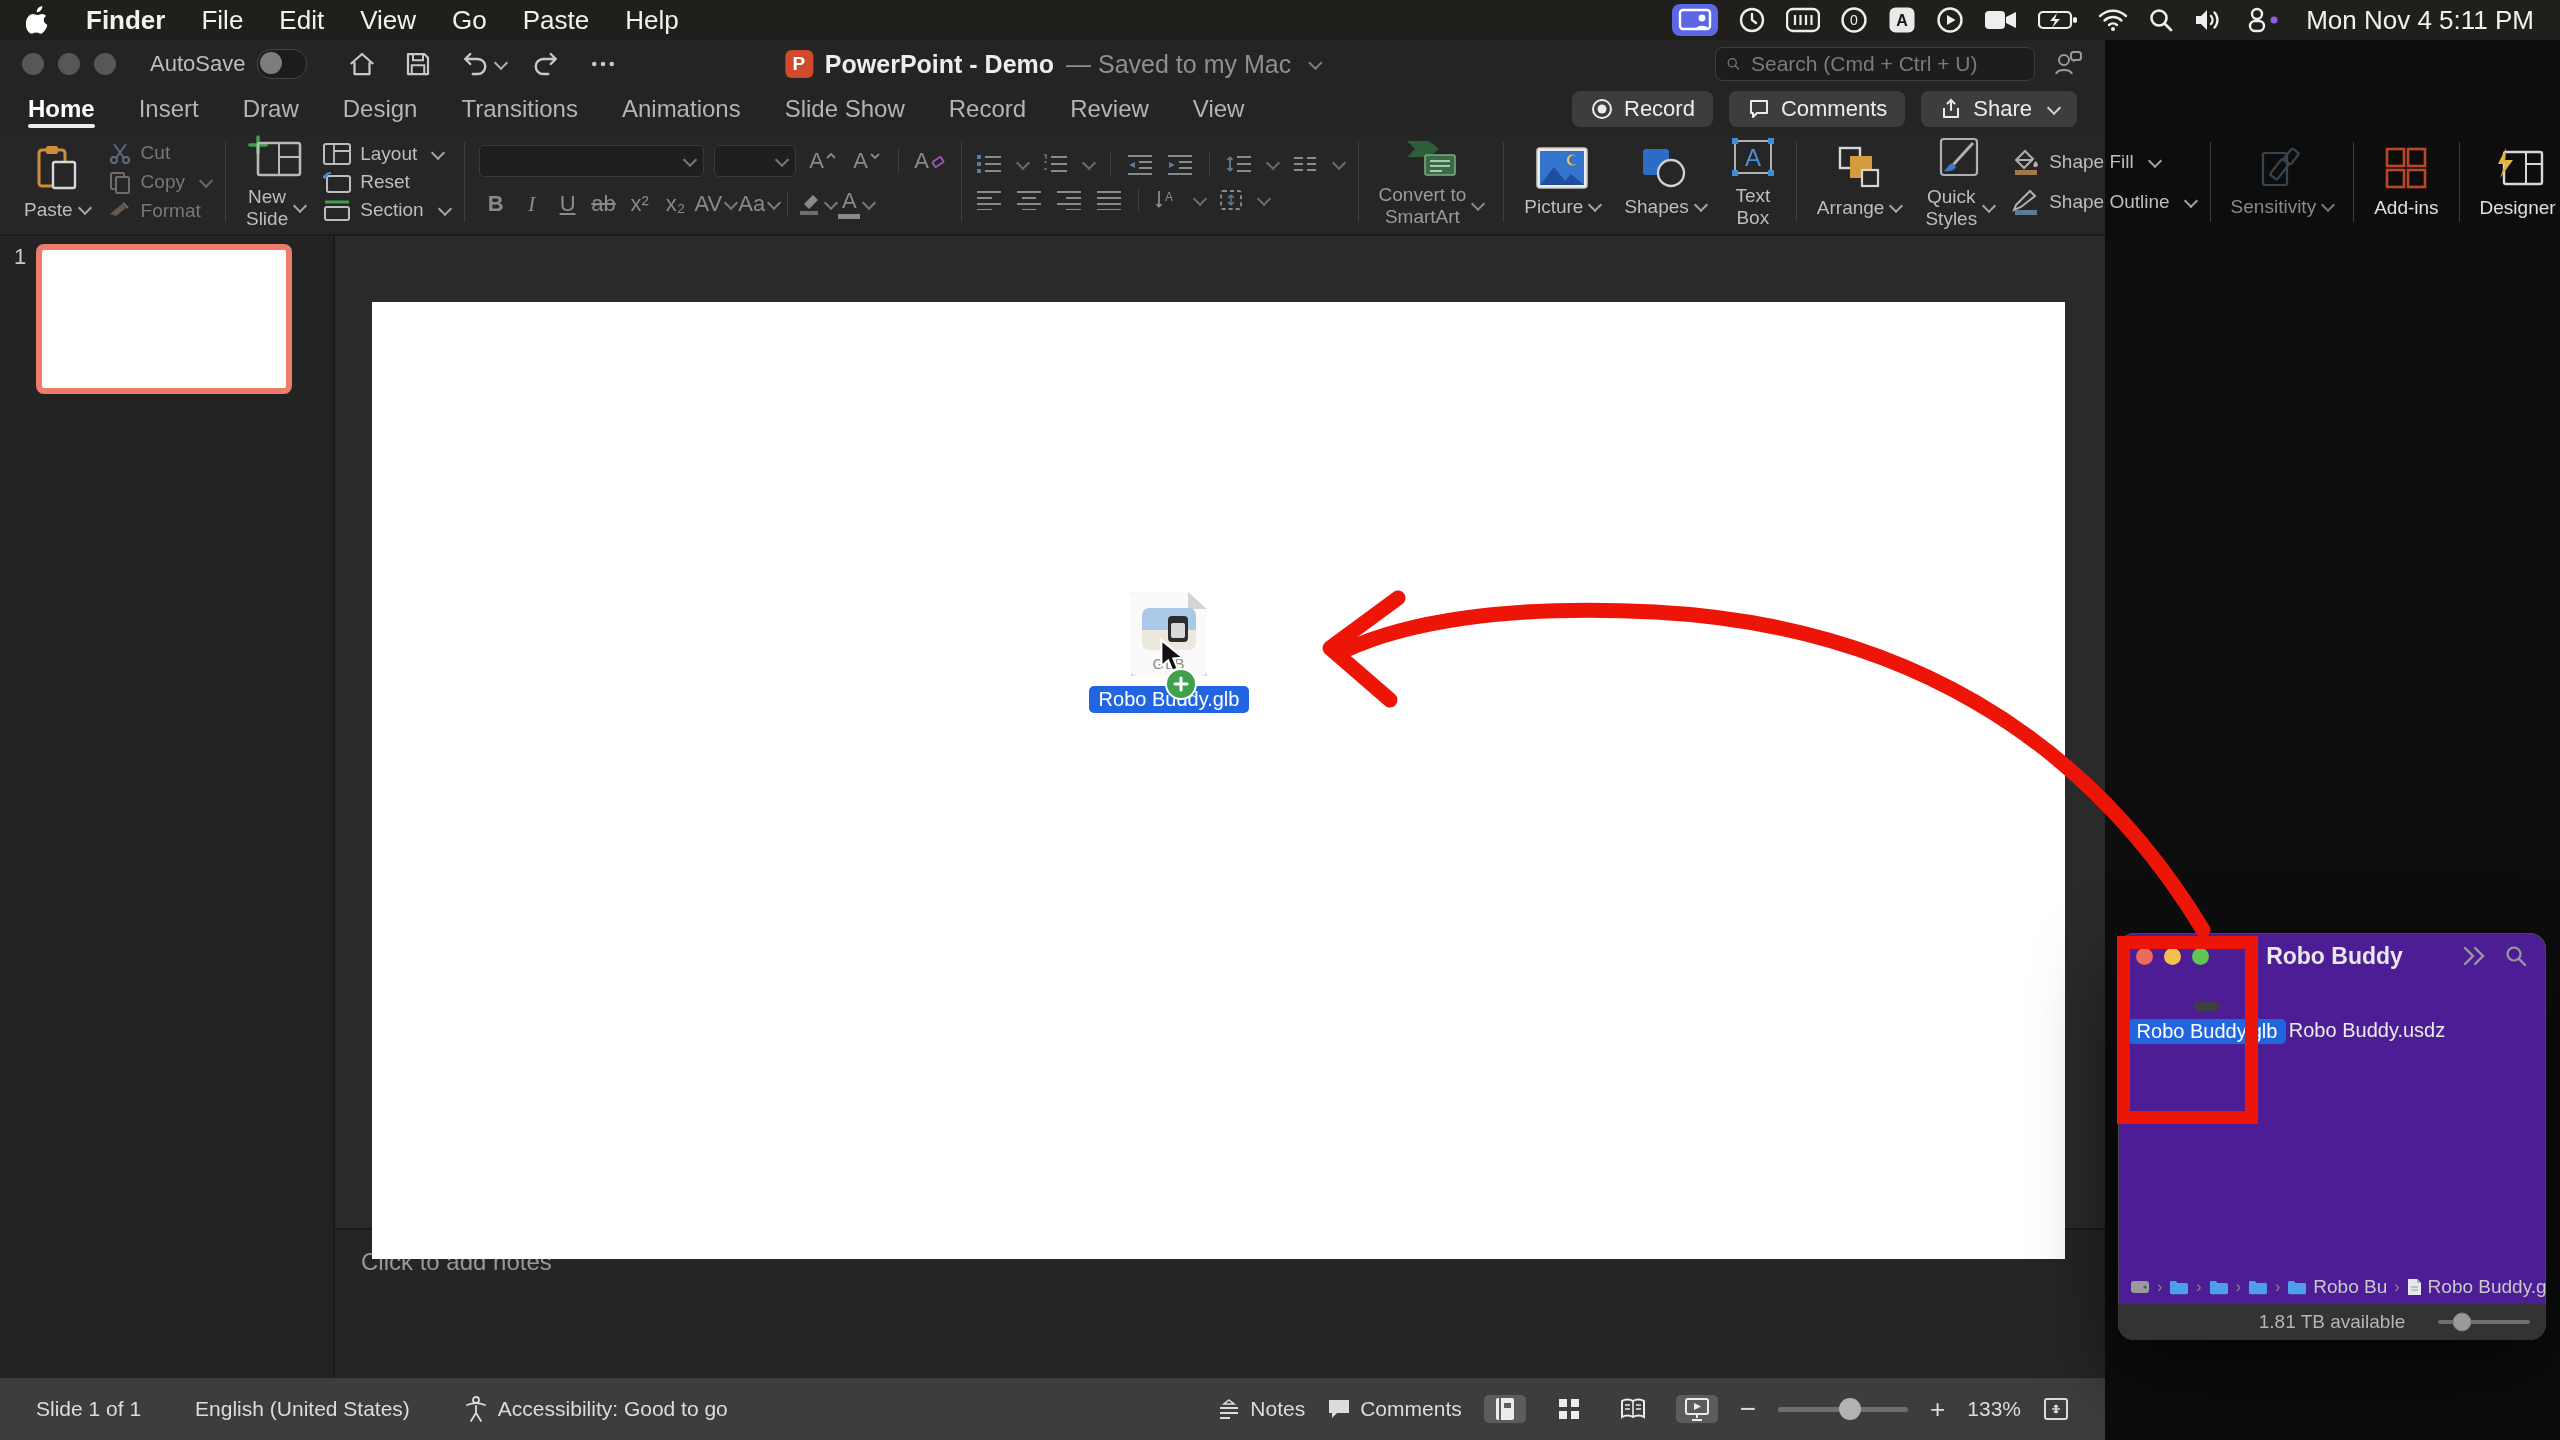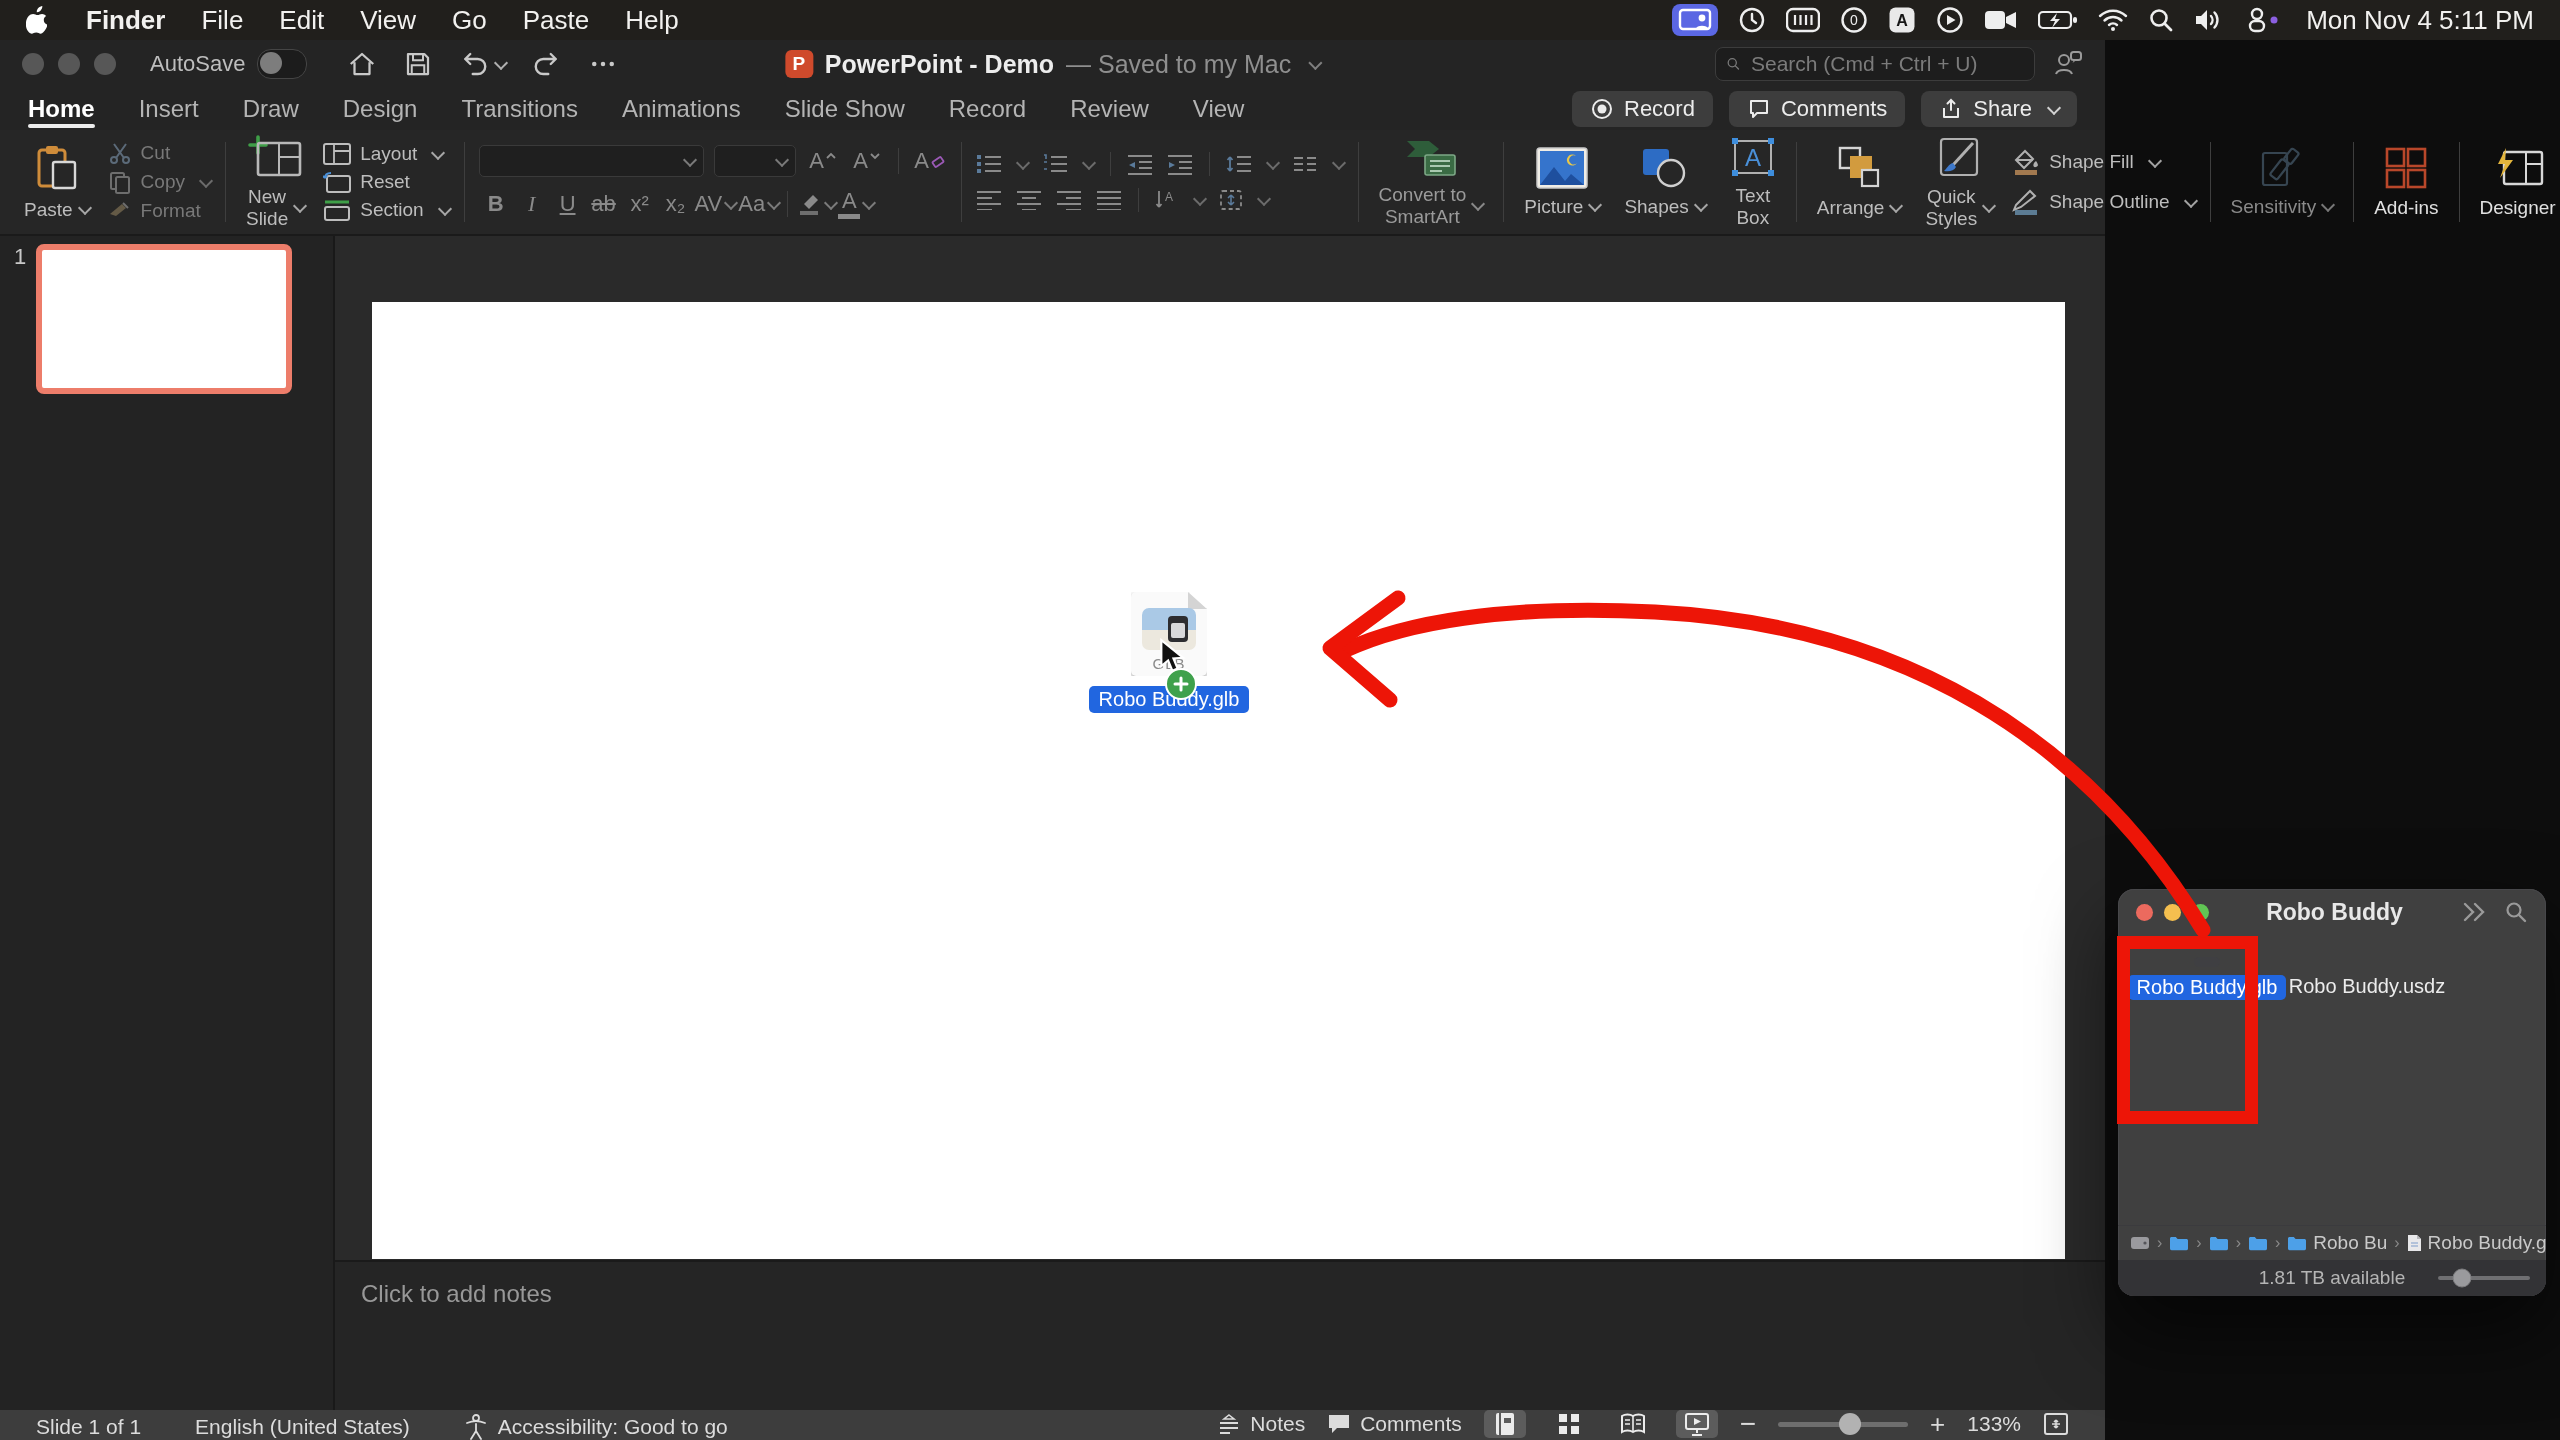--- a/index.html
+++ b/index.html
@@ -69,21 +69,21 @@
   .thumbpanel{width:333px;background:#232323;border-right:2px solid #191919;position:relative;flex:0 0 auto;}
   .slide-num{position:absolute;left:14px;top:8px;color:#c8c8c8;font-size:22px;}
   .thumb{position:absolute;left:36px;top:8px;width:244px;height:138px;background:#fff;border:6px solid var(--slide-select-border,#ed7d6a);border-radius:8px;}
   .rightcol{flex:1;display:flex;flex-direction:column;min-width:0;}
   .editor{flex:1;background:#2a2a2a;position:relative;min-height:0;}
   .slide{position:absolute;left:37px;top:66px;width:1693px;height:957px;background:#ffffff;}
   .notesbar{height:150px;background:#252525;border-top:2px solid #1a1a1a;padding:18px 26px;box-sizing:border-box;flex:0 0 auto;}
   .notesbar .ph{color:#989898;font-size:24px;}
 
   
-  .statusbar{height:30px;background:#3d3d3d;display:flex;align-items:flex-end;padding:0 36px;color:#dcdcdc;font-size:21px;flex:0 0 auto;gap:4px;}
+  .statusbar{height:30px;background:#3d3d3d;display:flex;align-items:center;padding:16px 36px;color:#dcdcdc;font-size:21px;flex:0 0 auto;gap:4px;}
   .sb-left{display:flex;align-items:center;gap:54px;}
   .sb-acc{display:flex;align-items:center;gap:10px;}
   .sb-right{margin-left:auto;display:flex;align-items:center;gap:22px;}
   .sb-item{display:flex;align-items:center;gap:9px;white-space:nowrap;}
   .vbtn{width:42px;height:28px;display:flex;align-items:center;justify-content:center;border-radius:5px;}
   .vbtn.on{background:#5c5c5c;}
   .zoomtrack{width:130px;height:5px;border-radius:3px;background:#6e6e6e;position:relative;}
   .zoomknob{position:absolute;top:50%;left:55%;transform:translate(-50%,-50%);width:22px;height:22px;border-radius:50%;background:#b2b2b2;}
 
   
@@ -93,21 +93,21 @@
   .glbthumb{position:absolute;left:11px;top:16px;width:54px;height:42px;border-radius:7px;background:linear-gradient(#aac9e6 52%,#ece8de 48%);overflow:hidden;}
   .jar{position:absolute;left:26px;top:8px;width:20px;height:26px;background:#2d2d30;border-radius:4px;}
   .jar::before{content:"";position:absolute;left:3px;top:7px;width:14px;height:15px;background:#d8d8da;border-radius:2px;}
   .docbadge{position:absolute;left:0;right:0;bottom:4px;text-align:center;color:#8a8a8a;font-size:15px;letter-spacing:1px;}
   .draglabel{margin-top:10px;background:var(--selection-blue,#2166e0);color:#fff;font-size:20px;padding:2px 10px;border-radius:5px;white-space:nowrap;}
   .cursor{position:absolute;left:56px;top:46px;z-index:3;}
   .plusbadge{position:absolute;left:62px;top:76px;width:32px;height:32px;border-radius:50%;background:#3fa14c;border:2.5px solid #fff;color:#fff;display:flex;align-items:center;justify-content:center;z-index:3;box-sizing:border-box;}
   .plusbadge svg{width:18px;height:18px;}
 
   
-  .finder{position:absolute;left:2118px;top:889px;width:428px;height:407px;background:#404040;border-radius:16px;box-shadow:0 34px 80px rgba(0,0,0,.6),0 0 0 1px #47474a inset;z-index:5;display:flex;flex-direction:column;overflow:hidden;justify-content:center;}
+  .finder{position:absolute;left:2118px;top:933px;width:428px;height:407px;background:#4c1d95;border-radius:16px;box-shadow:0 34px 80px rgba(0,0,0,.6),0 0 0 1px #47474a inset;z-index:5;display:flex;flex-direction:column;overflow:hidden;justify-content:center;}
   .f-titlebar{height:46px;display:flex;align-items:center;padding:0 18px;flex:0 0 auto;}
   .f-lights{display:flex;gap:11px;}
   .f-light{width:17px;height:17px;border-radius:50%;}
   .f-title{flex:1;text-align:center;color:#e8e8e8;font-weight:bold;font-size:23px;margin-left:6px;white-space:nowrap;overflow:hidden;}
   .f-tools{display:flex;align-items:center;gap:16px;color:#9a9a9a;margin-left:8px;}
   .f-files{flex:1;display:flex;align-items:flex-start;padding:22px 14px 0;gap:10px;}
   .f-item{display:flex;flex-direction:column;align-items:center;width:150px;}
   .f-iconwrap{border-radius:8px;padding:5px 13px;}
   .f-iconwrap.sel{background:#3f3f42;}
   .docpage.sm{width:66px;height:76px;}

